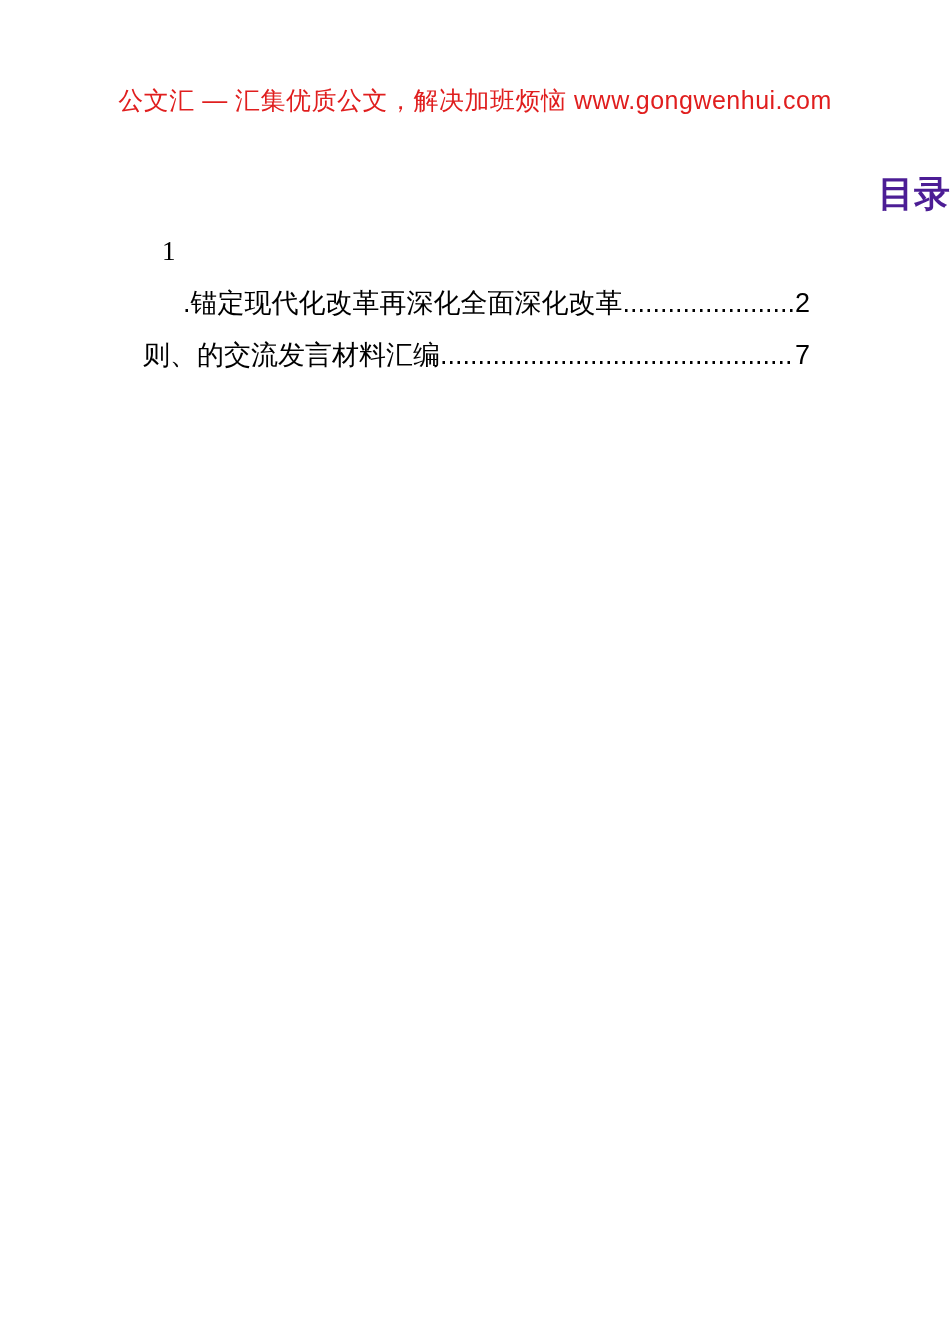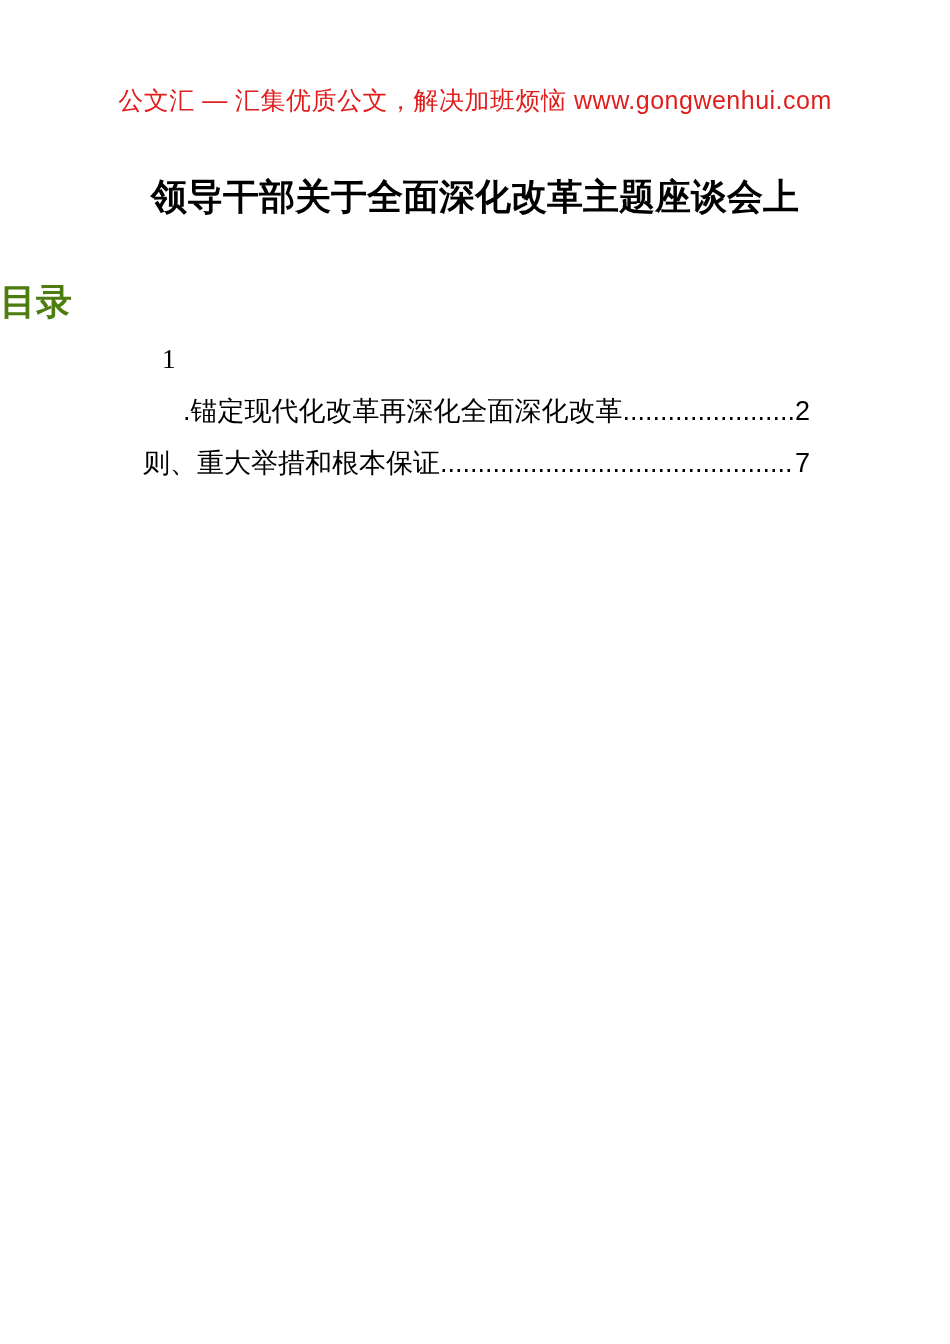--- a/index.html
+++ b/index.html
@@ -29,25 +29,25 @@
     margin: 55px auto 0 auto;
     width: 710px;
     text-align: center;
     font-weight: 700;
     font-size: 36px;
     line-height: 53px;
     color: #000000;
   }
   .toc-heading {
     margin-top: 56px;
-    text-align: left;
+    text-align: right;
     font-weight: 700;
     font-size: 36px;
     line-height: 46px;
-    color: #4d7c0f;
+    color: #4c1d95;
   }
   .toc {
     margin: 8px 140px 0 143px; 
     font-size: 27px;
   }
   .toc-line {
     height: 52px;
     line-height: 52px;
     white-space: pre;
   }
@@ -71,38 +71,37 @@
   }
 </style>
 </head>
 <body>
 
 <div class="page">
 
   <p class="watermark">公文汇 — 汇集优质公文，解决加班烦恼 www.gongwenhui.com</p>
 
   <div class="doc-title">
-    <div>领导干部关于全面深化改革主题座谈会上</div>
   </div>
 
   <div class="toc-heading">目录</div>
 
   <div class="toc">
 
     <div class="toc-line orphan-num">1</div>
 
     <div class="toc-line flexline indent">
       <span class="entry-text">.锚定现代化改革再深化全面深化改革</span>
       <span class="leader"><span>........................................................................................</span></span>
       <span class="pagenum">2</span>
     </div>
 
 
     <div class="toc-line flexline">
-      <span class="entry-text">则、重大举措和根本保证</span>
+      <span class="entry-text">则、的交流发言材料汇编</span>
       <span class="leader"><span>........................................................................................</span></span>
       <span class="pagenum">7</span>
     </div>
 
 
   </div>
 
 </div>
 
 </body></html>

